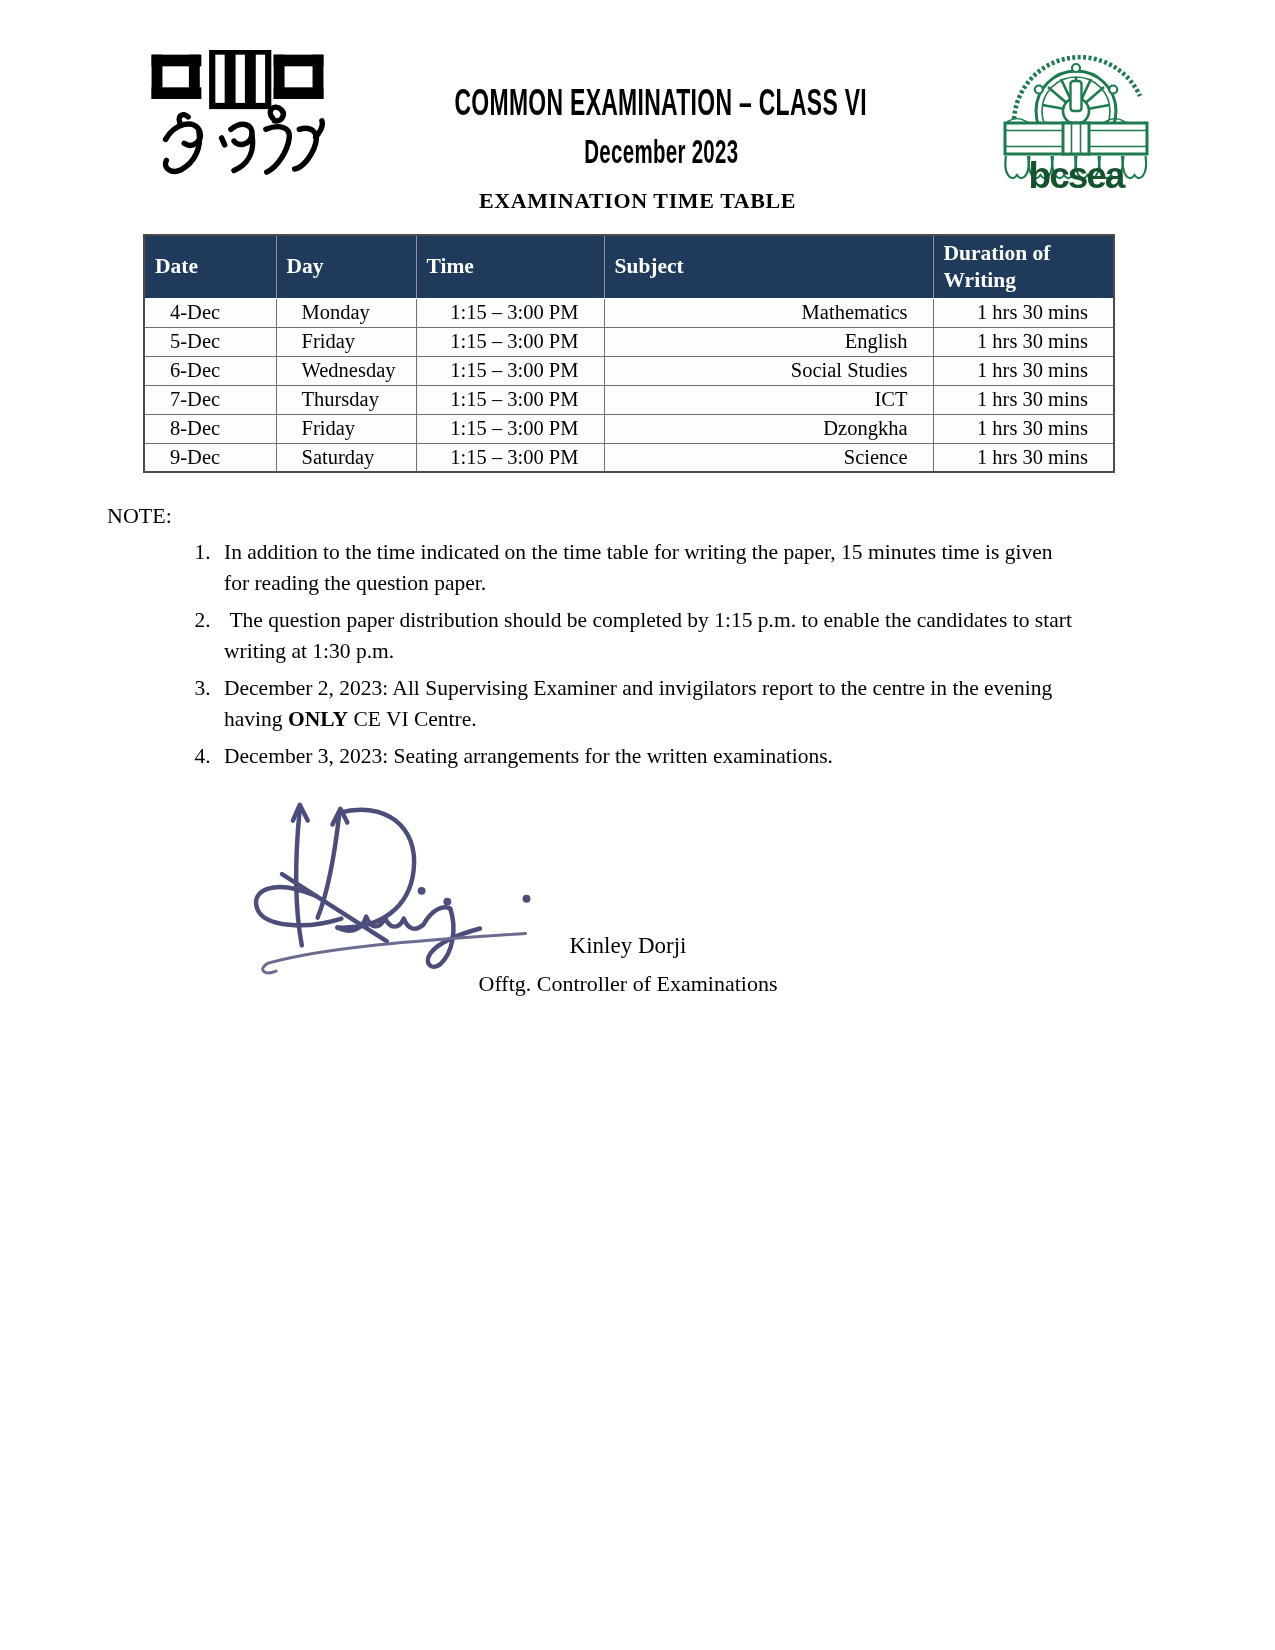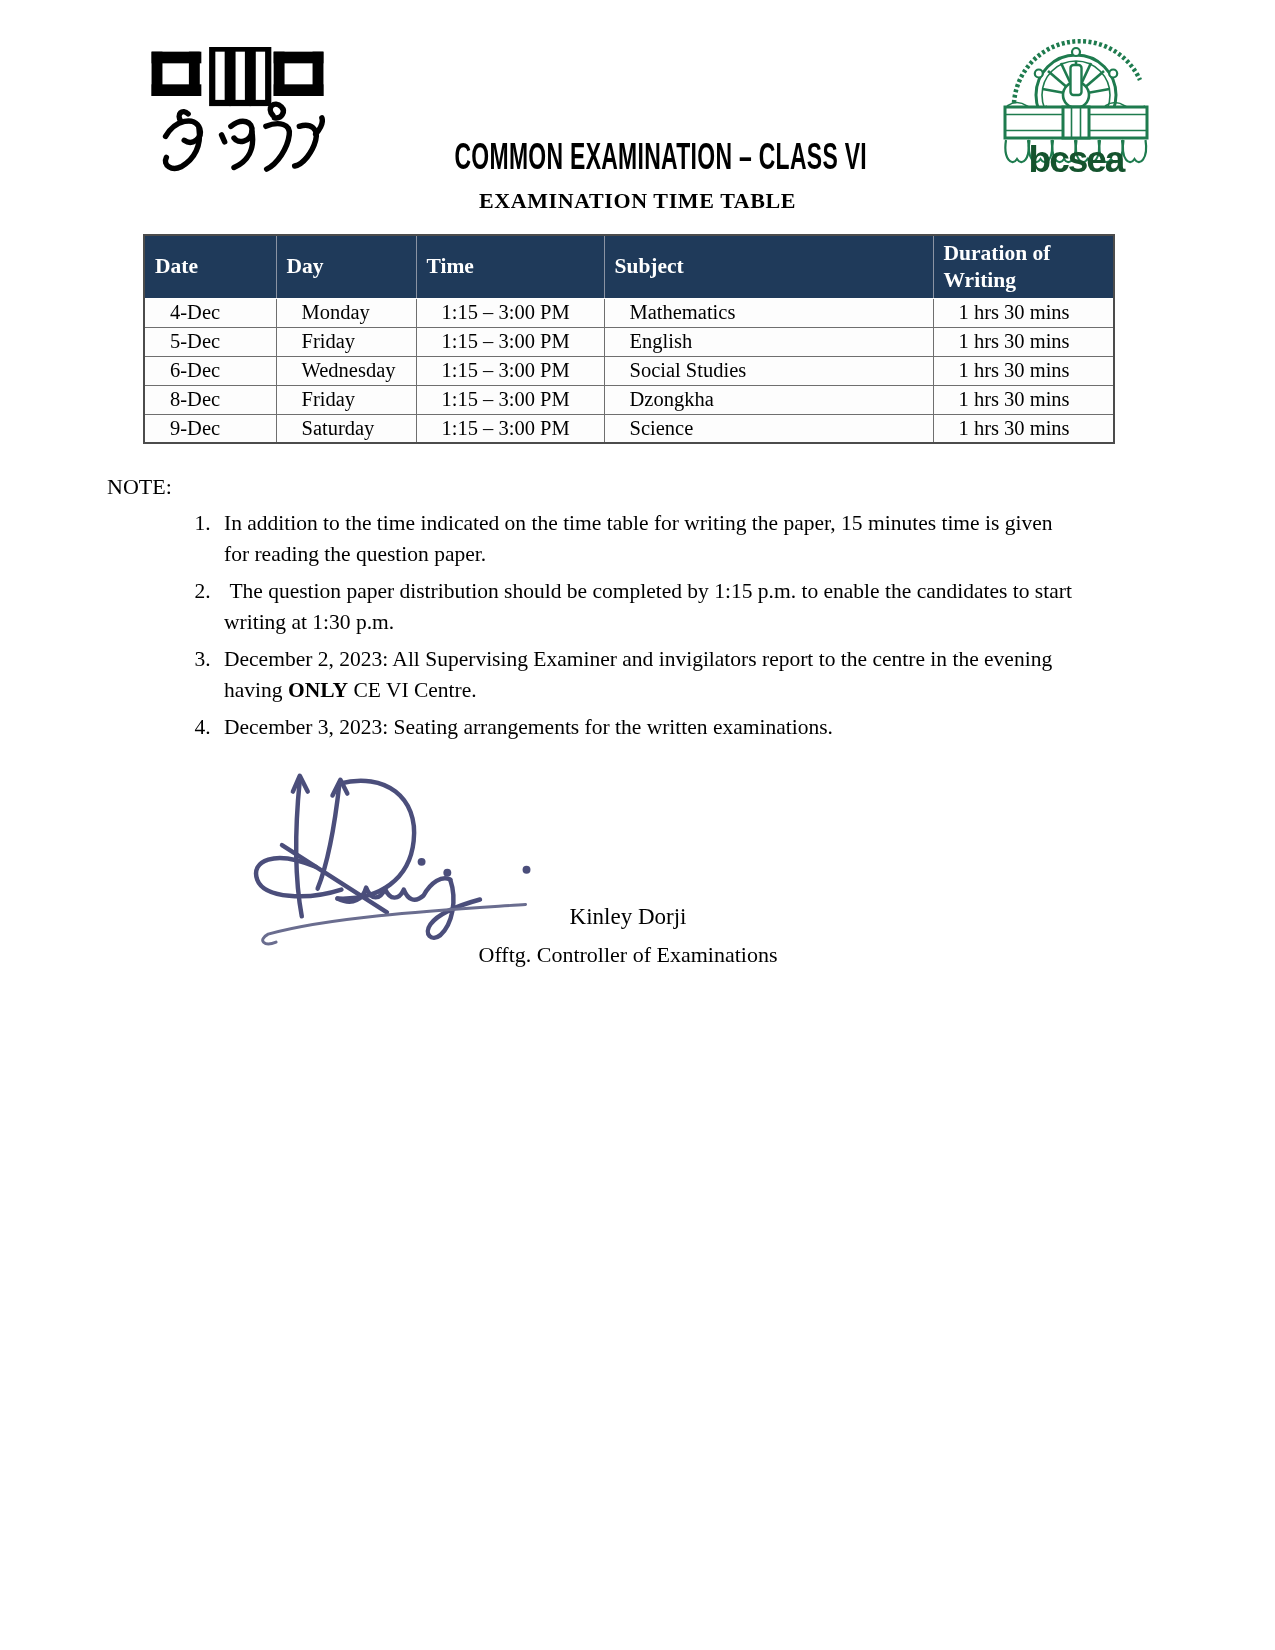--- a/index.html
+++ b/index.html
@@ -8,21 +8,21 @@
     position:relative;
     width:1275px; height:1650px;
     background:#ffffff;
     font-family:"Liberation Serif", serif;
     color:#000;
     overflow:hidden;
   }
   
   .doc-header {
     display:flex;
-    align-items:flex-end;
+    align-items:center;
     padding:38px 120px 0 150px;
     height:178px;
   }
   .ministry-logo { width:175px; flex:0 0 175px; margin-top:14px; }
   .title-block {
     flex:1;
     text-align:center;
     margin-top:36px;
   }
   .title-main, .title-sub {
@@ -77,21 +77,21 @@
     border-bottom-color:#ffffff;
   }
   .exam-table td {
     font-size:20.5px;
     padding:1px 25px;
     height:29px;
     vertical-align:middle;
     background:#fdfdfd;
   }
   .exam-table td.c-left  { text-align:left; }
-  .exam-table td.c-mid   { text-align:left; }
+  .exam-table td.c-mid   { text-align:right; }
   
   .note-label {
     margin:30px 0 0 107px;
     font-size:22px;
   }
   ol.note-list {
     margin:8px 0 0 143px;
     padding-left:73px;
     max-width:930px;
   }
@@ -151,20 +151,21 @@
         <path d="M131,109 C135,131 126,147 108,155"></path>
         <path d="M158,88 C149,78 160,68 169,77 C175,83 169,93 160,91"></path>
         <path d="M149,102 C166,95 181,99 179,113 C177,130 164,150 150,157"></path>
         <path d="M192,102 C207,97 217,106 213,120 C209,135 197,151 186,153"></path>
         <path d="M213,112 C219,105 223,97 221,91"></path>
       </g>
     </svg>
 
     <div class="title-block">
       <div><span class="title-main">COMMON EXAMINATION – CLASS VI</span></div>
+      <div><span class="title-sub">December 2023</span></div>
     </div>
 
     <div class="bcsea-logo">
       <svg width="150" height="166" viewBox="0 0 150 166" fill="none" xmlns="http://www.w3.org/2000/svg">
         <g stroke="#1e7b4e">
           <path d="M13,96 A66,66 0 0 1 139,73" stroke-width="4.5" stroke-dasharray="3 2.4" fill="none"></path>
           <circle cx="75" cy="88" r="40" stroke-width="3" fill="none"></circle>
           <circle cx="75" cy="88" r="34" stroke-width="1.6" fill="none"></circle>
           <g stroke-width="2.6">
             <line x1="75" y1="88" x2="41.5" y2="82"></line>
@@ -237,20 +238,27 @@
         <td class="c-mid">1 hrs 30 mins</td>
       </tr>
       <tr>
         <td class="c-left">6-Dec</td>
         <td class="c-left">Wednesday</td>
         <td class="c-mid">1:15 – 3:00 PM</td>
         <td class="c-mid">Social Studies</td>
         <td class="c-mid">1 hrs 30 mins</td>
       </tr>
       <tr>
+        <td class="c-left">7-Dec</td>
+        <td class="c-left">Thursday</td>
+        <td class="c-mid">1:15 – 3:00 PM</td>
+        <td class="c-mid">ICT</td>
+        <td class="c-mid">1 hrs 30 mins</td>
+      </tr>
+      <tr>
         <td class="c-left">8-Dec</td>
         <td class="c-left">Friday</td>
         <td class="c-mid">1:15 – 3:00 PM</td>
         <td class="c-mid">Dzongkha</td>
         <td class="c-mid">1 hrs 30 mins</td>
       </tr>
       <tr>
         <td class="c-left">9-Dec</td>
         <td class="c-left">Saturday</td>
         <td class="c-mid">1:15 – 3:00 PM</td>

